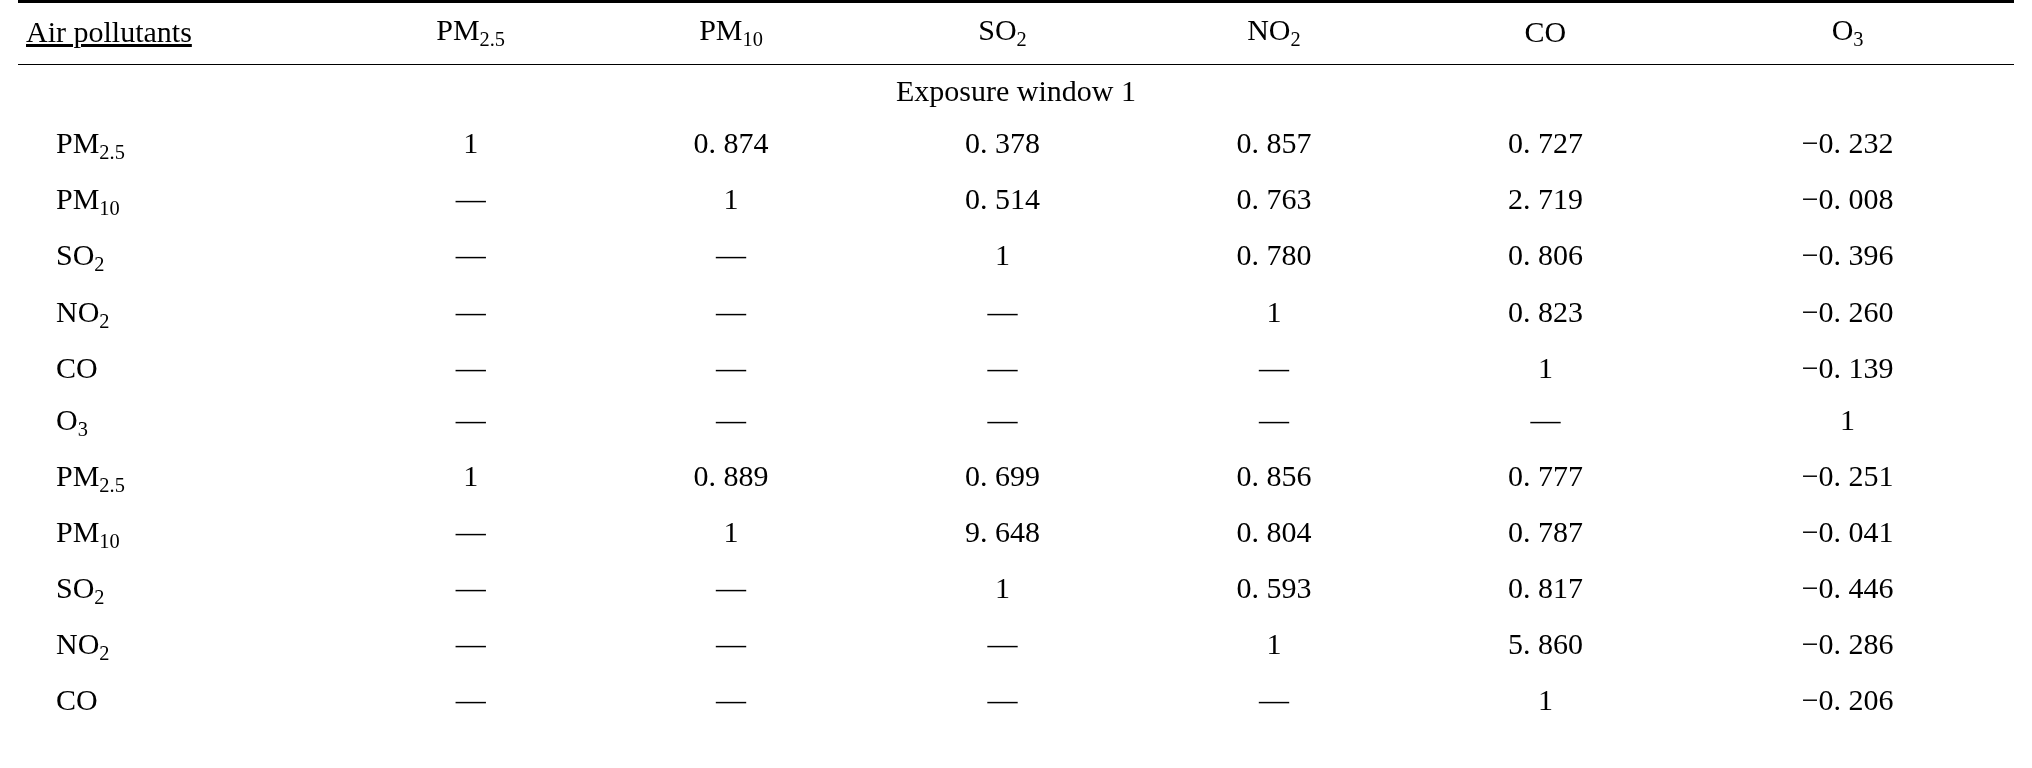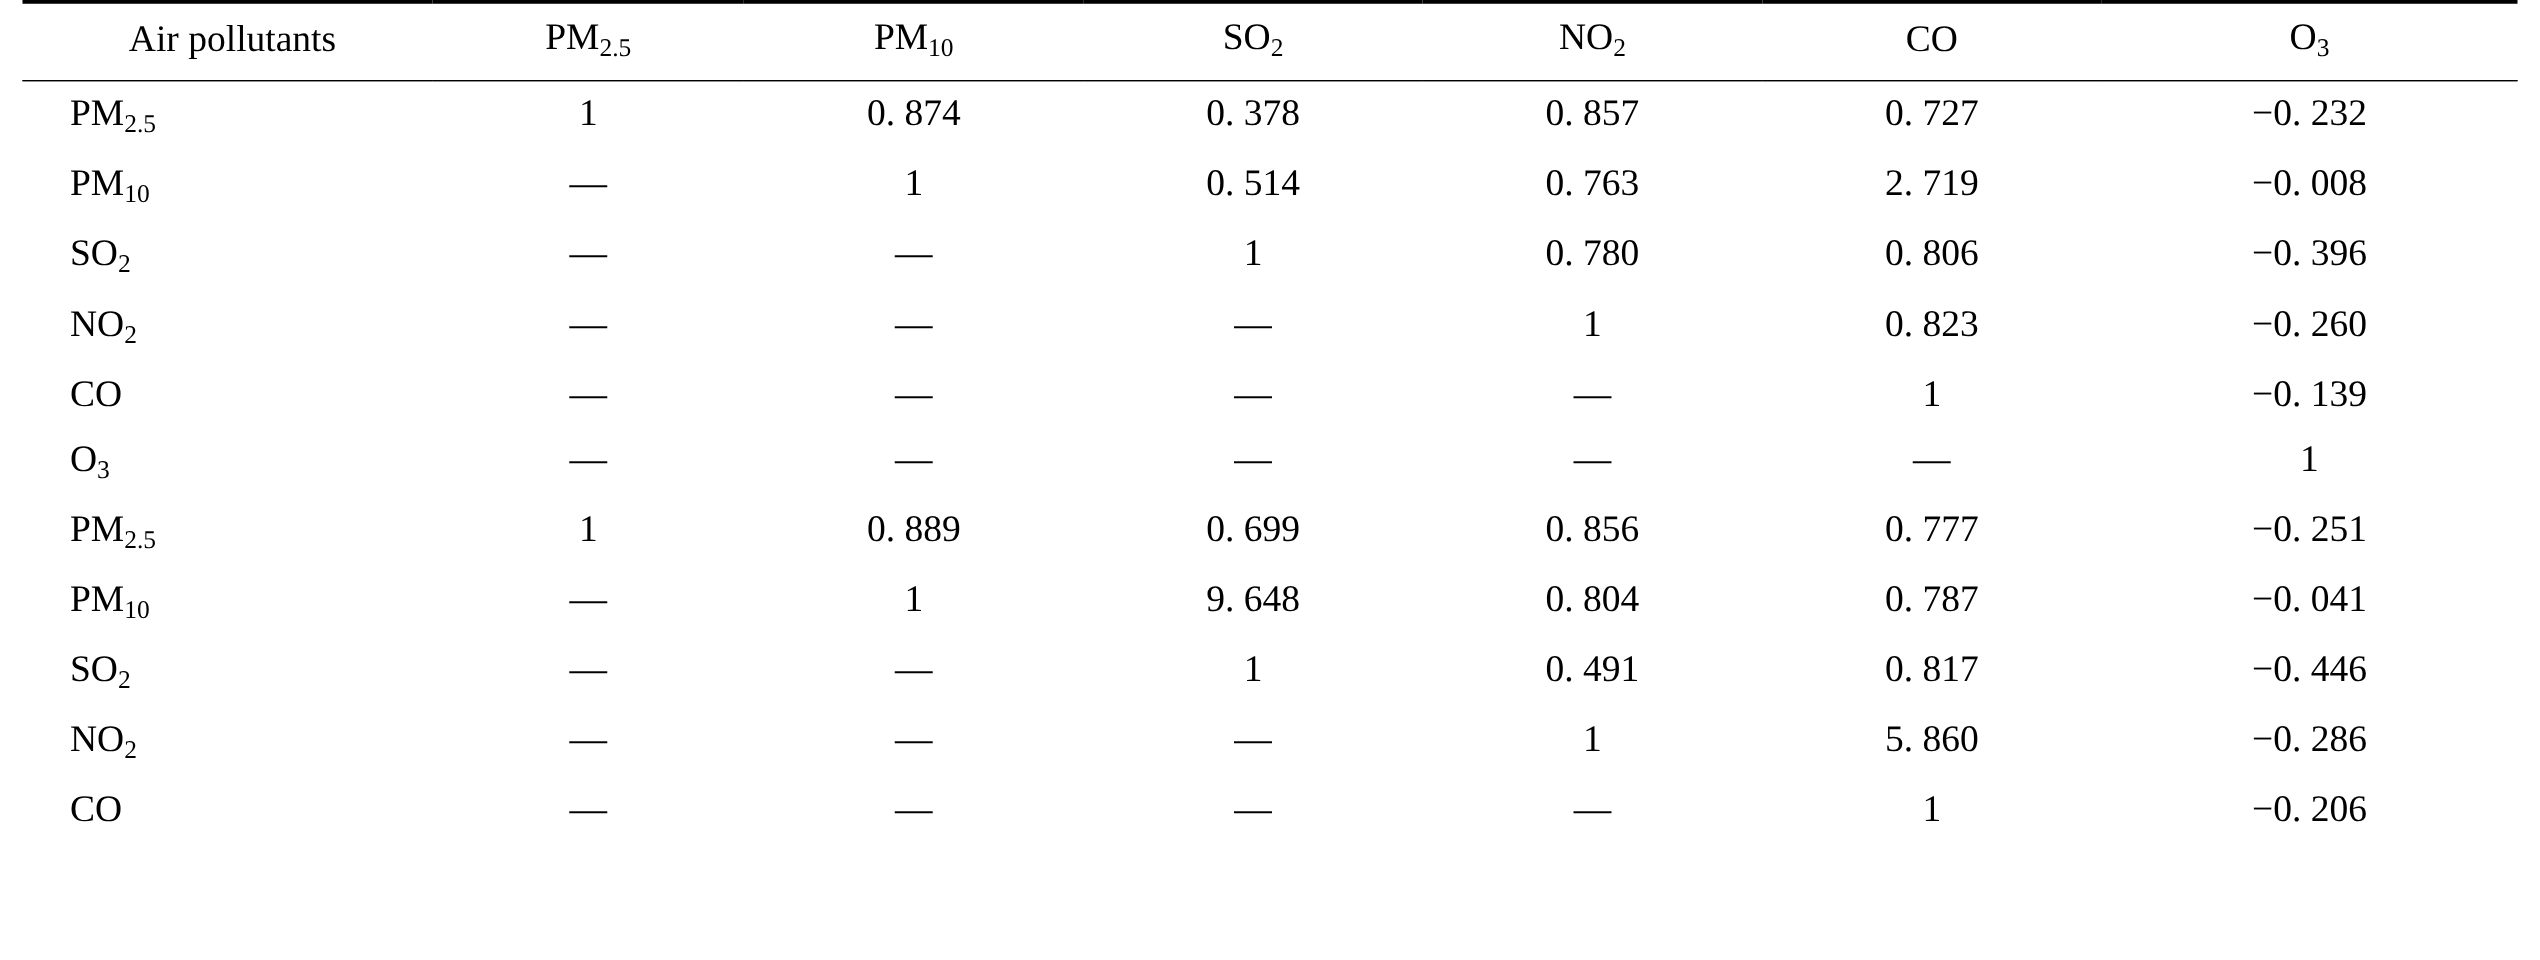--- a/index.html
+++ b/index.html
@@ -25,23 +25,24 @@
     font-size: 30px;
     line-height: 1.1;
   }
   table.corr thead th {
     font-weight: normal;
     padding: 10px 0 14px 0;
     text-align: center;
     white-space: nowrap;
   }
   table.corr thead th.first-col {
-    text-align: center;
+    text-align: left;
     padding-left: 8px;
     width: 320px;
+    text-decoration: underline;
   }
   .rule-top {
     border-top: 3px solid #000;
   }
   .rule-head {
     border-bottom: 1.6px solid #000;
   }
   table.corr tbody td {
     padding: 9px 0 10px 0;
     text-align: center;
@@ -80,20 +81,23 @@
         <th class="first-col">Air pollutants</th>
         <th>PM<sub>2.5</sub></th>
         <th>PM<sub>10</sub></th>
         <th>SO<sub>2</sub></th>
         <th>NO<sub>2</sub></th>
         <th>CO</th>
         <th>O<sub>3</sub></th>
       </tr>
     </thead>
     <tbody id="tbody">
+        <tr>
+          <td class="group-label" colspan="7">Exposure window 1</td>
+        </tr>
         <tr>
           <td class="row-label"><span class="indent">PM<sub>2.5</sub></span></td>
           <td>1</td>
           <td>0. 874</td>
           <td>0. 378</td>
           <td>0. 857</td>
           <td>0. 727</td>
           <td>−0. 232</td>
         </tr>
         <tr>
@@ -157,21 +161,21 @@
           <td>9. 648</td>
           <td>0. 804</td>
           <td>0. 787</td>
           <td>−0. 041</td>
         </tr>
         <tr>
           <td class="row-label"><span class="indent">SO<sub>2</sub></span></td>
           <td><span class="dash">—</span></td>
           <td><span class="dash">—</span></td>
           <td>1</td>
-          <td>0. 491</td>
+          <td>0. 593</td>
           <td>0. 817</td>
           <td>−0. 446</td>
         </tr>
         <tr>
           <td class="row-label"><span class="indent">NO<sub>2</sub></span></td>
           <td><span class="dash">—</span></td>
           <td><span class="dash">—</span></td>
           <td><span class="dash">—</span></td>
           <td>1</td>
           <td>5. 860</td>

